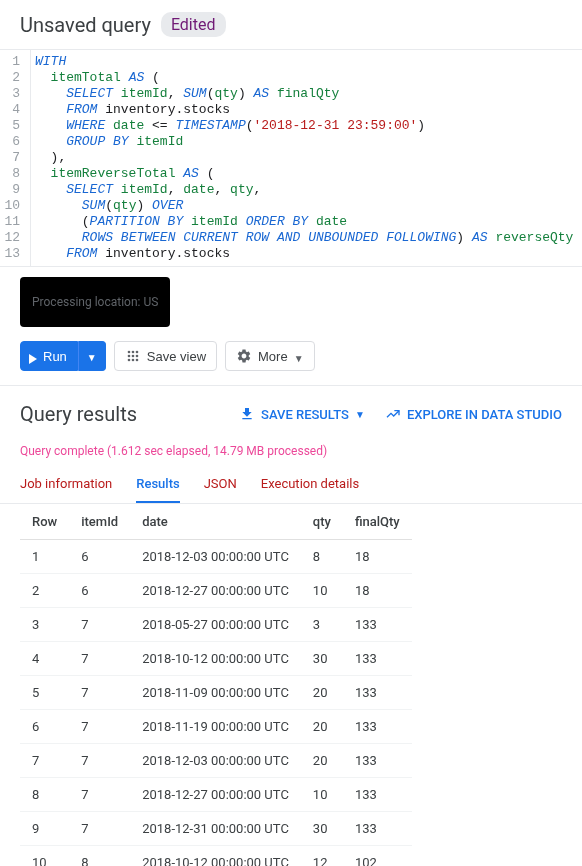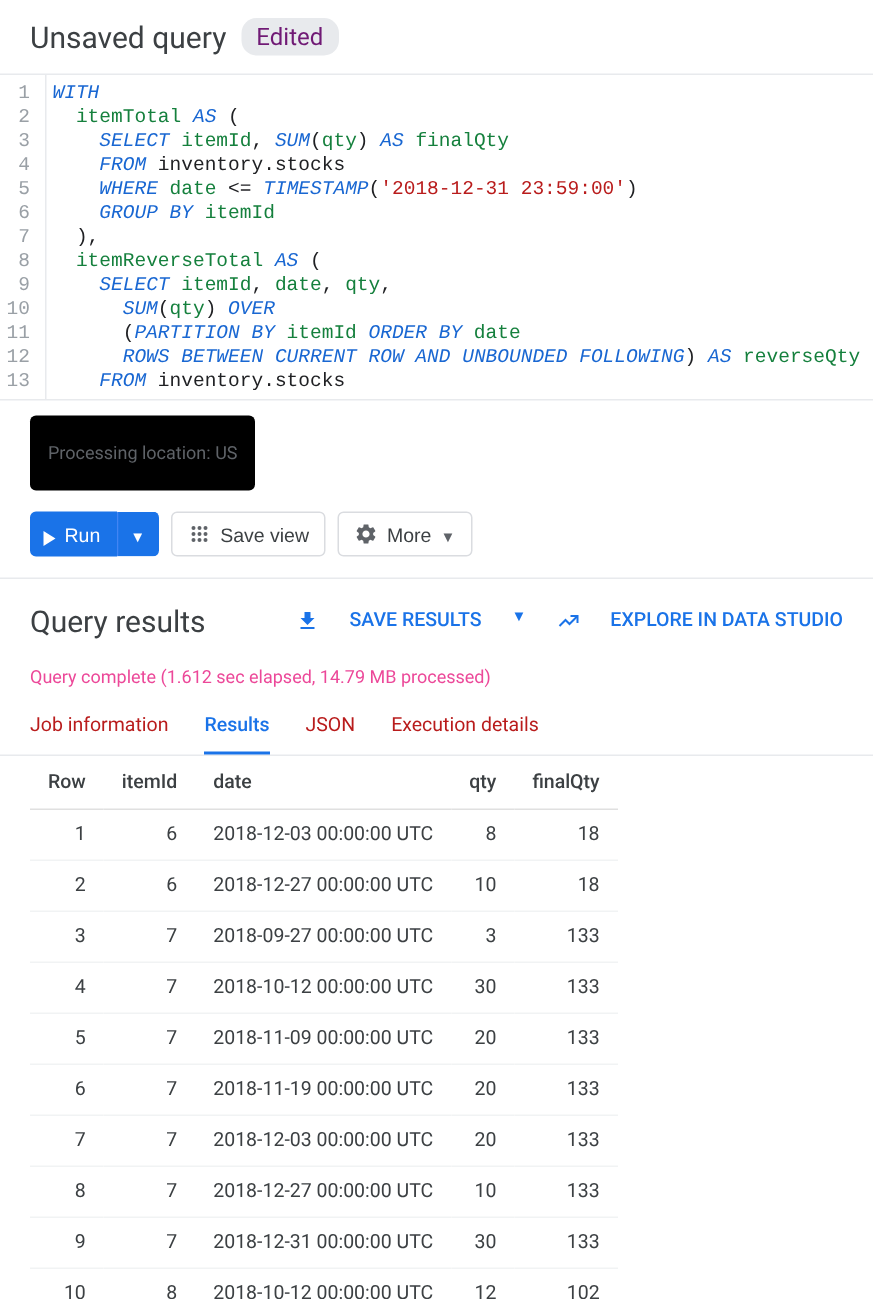--- a/index.html
+++ b/index.html
@@ -17,31 +17,31 @@
 .toolbar-row { padding: 10px 20px; }
 .chip { display: inline-block; background: #000000; color: #5f6368; font-size: 12px; padding: 18px 12px; border-radius: 4px; }
 .btn-row { padding: 4px 20px 14px; display: flex; gap: 8px; border-bottom: 1px solid #e8eaed; }
 .btn { display: inline-flex; align-items: flex-end; gap: 6px; border: 1px solid #dadce0; background: #fff; color: #3c4043; padding: 6px 10px; border-radius: 4px; font-size: 13px; cursor: pointer; }
 .btn-primary { background: #1a73e8; color: #fff; border: 1px solid #1a73e8; padding-left: 8px; }
 .btn-primary-wrap { display: inline-flex; }
 .btn-dd { background: #1a73e8; border: 1px solid #1a73e8; border-left: 1px solid #4285f4; color: #fff; padding: 6px 8px; border-radius: 0 4px 4px 0; cursor: pointer; }
 .btn-primary { border-radius: 4px 0 0 4px; }
 .results-hdr { display: flex; align-items: center; padding: 16px 20px 10px; gap: 20px; }
 .results-title { font-size: 20px; color: #3c4043; flex: 1; }
-.action-link { color: #1a73e8; font-size: 13px; font-weight: 500; display: inline-flex; gap: 20px; cursor: pointer; }
+.action-link { color: #1a73e8; font-size: 13px; font-weight: 500; display: inline-flex; align-items: center; gap: 6px; cursor: pointer; }
 .dd-arrow { font-size: 10px; color: #5f6368; }
 .dd-arrow-blue { font-size: 10px; color: #1a73e8; }
 .status { color: #ec4899; font-size: 12px; padding: 8px 20px; }
 .tabs { display: flex; gap: 24px; padding: 0 20px; border-bottom: 1px solid #e8eaed; }
 .tab { padding: 10px 0; color: #b91c1c; font-size: 13px; cursor: pointer; border-bottom: 2px solid transparent; }
 .tab.active { color: #1a73e8; border-bottom-color: #1a73e8; font-weight: 500; text-align: center; }
 table { border-collapse: collapse; width: auto; margin: 0 20px; }
 th { text-align: left; font-weight: 500; color: #3c4043; padding: 10px 12px; border-bottom: 1px solid #e0e0e0; font-size: 13px; }
 td { padding: 9px 12px; border-bottom: 1px solid #f1f3f4; font-size: 13px; color: #3c4043; }
-th.num, td.num { text-align: right; }
+th.num, td.num { text-align: left; }
 .play { width: 0; height: 0; border-left: 8px solid #fff; border-top: 5px solid transparent; border-bottom: 5px solid transparent; display: inline-block; }
 svg { width: 16px; height: 16px; }
 </style>
 </head>
 <body>
 
 <div class="header">
   <span class="title">Unsaved query</span>
   <span class="badge">Edited</span>
 </div>
@@ -160,21 +160,21 @@
       <tr>
         <td class="num">2</td>
         <td class="num">6</td>
         <td>2018-12-27 00:00:00 UTC</td>
         <td class="num">10</td>
         <td class="num">18</td>
       </tr>
       <tr>
         <td class="num">3</td>
         <td class="num">7</td>
-        <td>2018-09-27 00:00:00 UTC</td>
+        <td>2018-05-27 00:00:00 UTC</td>
         <td class="num">3</td>
         <td class="num">133</td>
       </tr>
       <tr>
         <td class="num">4</td>
         <td class="num">7</td>
         <td>2018-10-12 00:00:00 UTC</td>
         <td class="num">30</td>
         <td class="num">133</td>
       </tr>

